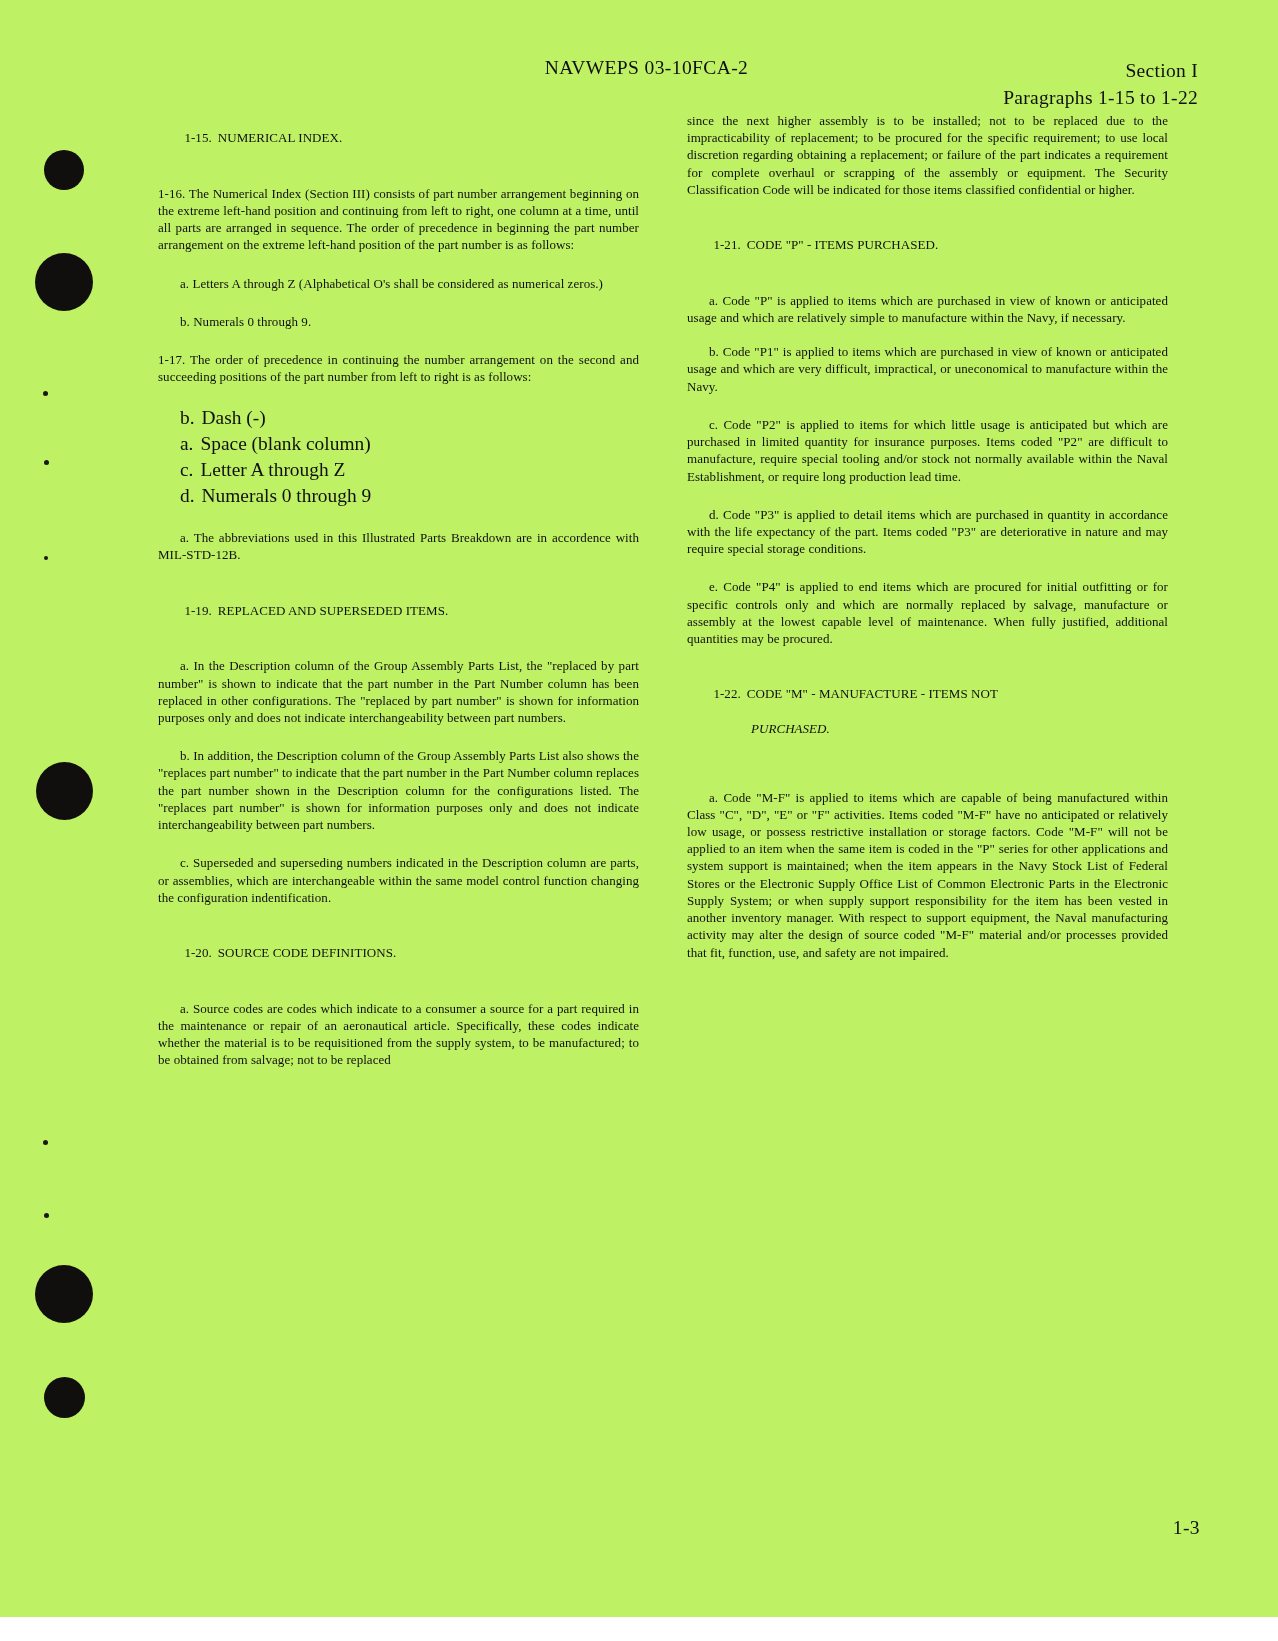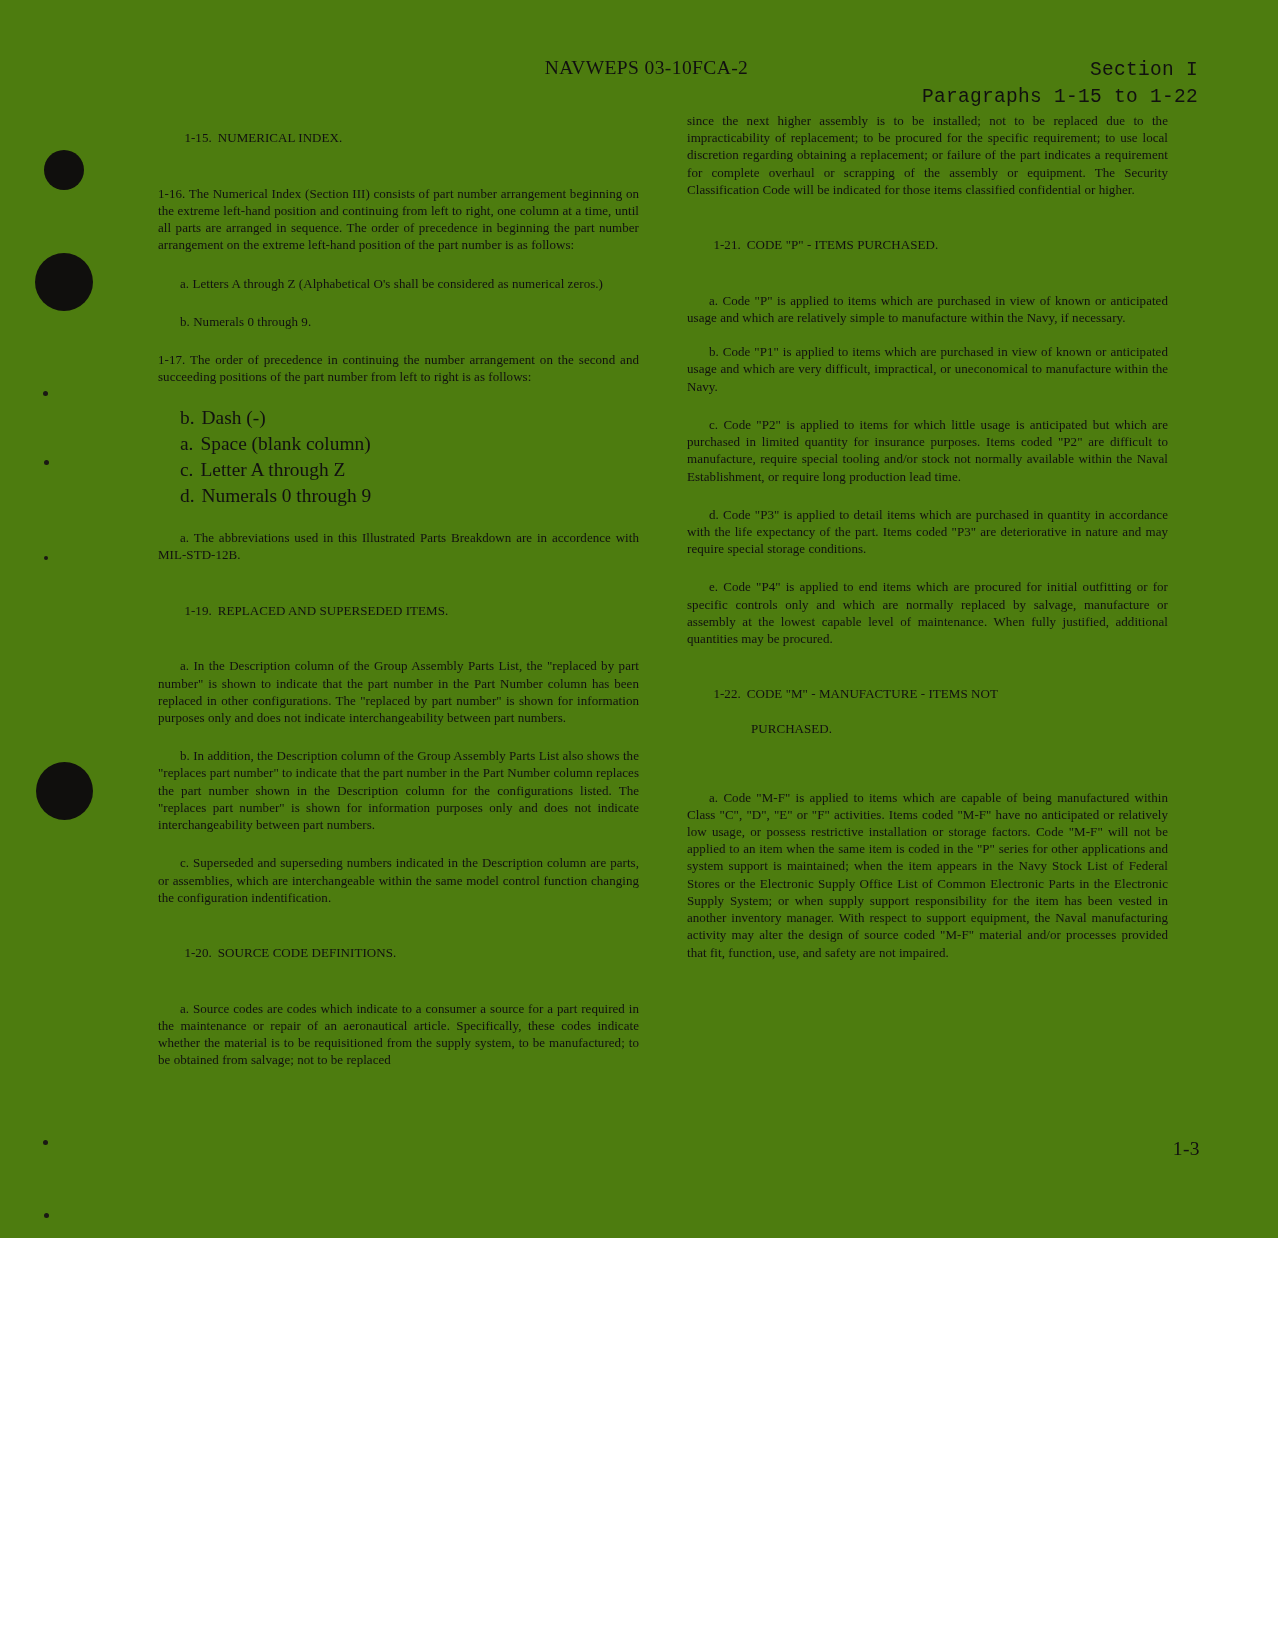--- a/index.html
+++ b/index.html
@@ -9,22 +9,22 @@
     background: #ffffff;
   }
   body {
     font-family: "Liberation Serif", "DejaVu Serif", serif;
     color: #111010;
   }
 
   .page {
     position: relative;
     width: 1278px;
-    height: 1238px;
-    background: #4d7c0f;
+    height: 1617px;
+    background: #bef264;
     overflow: hidden;
   }
 
   
   .punch-layer {
     position: absolute;
     left: 0; top: 0;
     width: 120px;
     height: 100%;
     pointer-events: none;
@@ -59,21 +59,21 @@
   }
   .rh-right {
     position: absolute;
     right: 0;
     top: 0;
     text-align: right;
     font-size: 19.5px;
     line-height: 1.4;
     letter-spacing: .3px;
   }
-  .rh-right .rh-line { display: block; white-space: nowrap; font-family: Liberation Mono, monospace; }
+  .rh-right .rh-line { display: block; white-space: nowrap; }
 
   
   .columns {
     position: absolute;
     top: 112px;
     left: 158px;
     width: 1010px;
     height: 1350px;
     display: flex;
     gap: 48px;
@@ -122,20 +122,21 @@
     line-height: 1.325;
     text-align: left;
     white-space: nowrap;
   }
   .list .list-item .marker { margin-right: 7px; }
 
   
   .head .head-cont {
     display: block;
     padding-left: 64px;
+    font-style: italic;
   }
 
   
   .folio {
     position: absolute;
     right: 78px;
     bottom: 78px;
     font-size: 19.5px;
     letter-spacing: .4px;
     margin-left: 28px;

